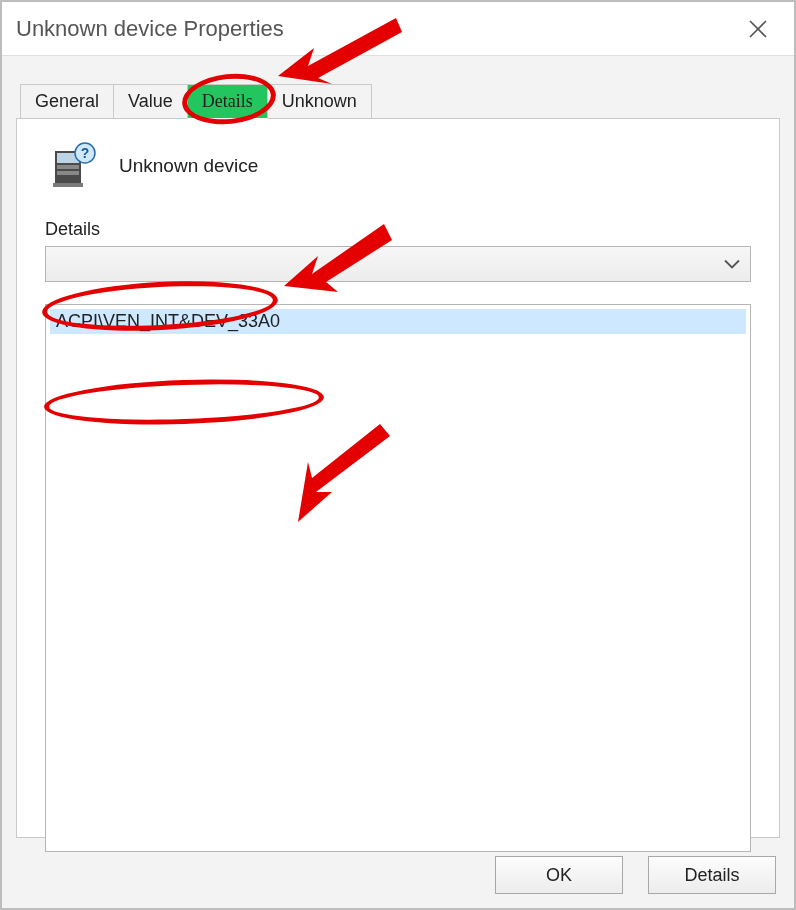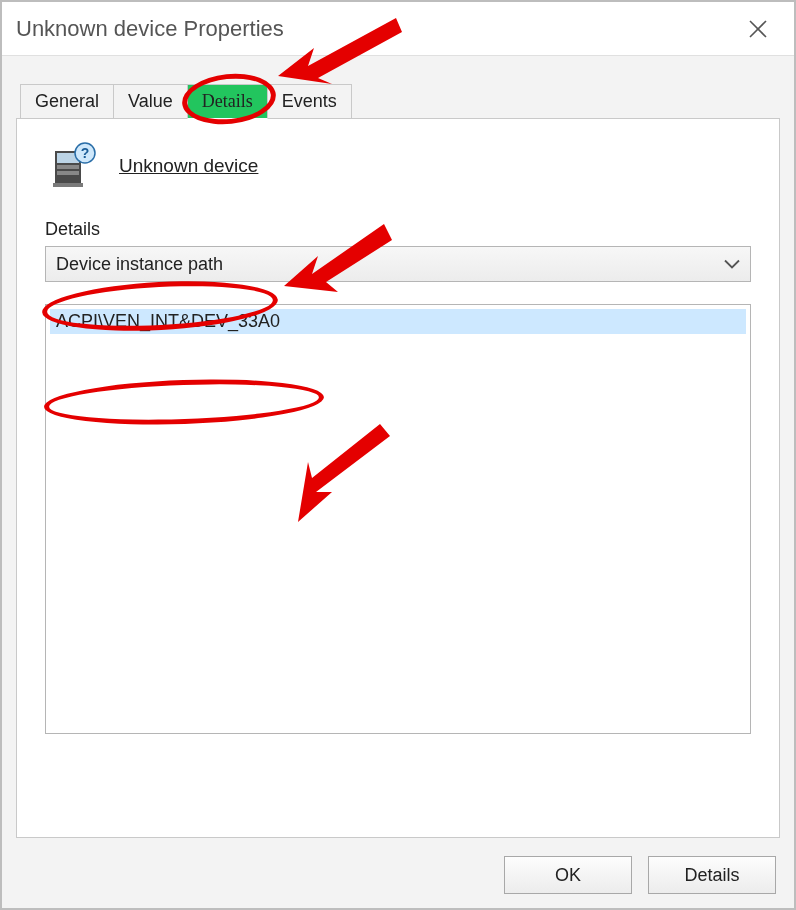--- a/index.html
+++ b/index.html
@@ -80,21 +80,21 @@
     display: flex;
     align-items: center;
     gap: 22px;
     margin-bottom: 28px;
     margin-left: 6px;
   }
   .device-icon {
     width: 46px; height: 50px;
     position: relative;
   }
-  .device-name { font-size: 19px; text-decoration: underline; }
+  .device-name { font-size: 19px; }
 
   .field-label {
     font-size: 18px;
     margin-bottom: 6px;
   }
   .dropdown {
     width: 100%;
     height: 36px;
     border: 1px solid #b5b5b5;
     background: linear-gradient(#f7f7f7,#ececec);
@@ -106,39 +106,39 @@
     margin-bottom: 22px;
     position: relative;
   }
   .dropdown .chev {
     position: absolute;
     right: 10px; top: 50%; transform: translateY(-50%);
     color: #555;
   }
   .value-box {
     width: 100%;
-    height: 430px;
+    height: 548px;
     border: 1px solid #b5b5b5;
     background: #fff;
     padding: 4px;
     overflow: auto;
   }
   .value-row {
     background: #cde8ff;
     padding: 2px 6px;
     font-size: 18px;
     white-space: nowrap;
   }
 
   .footer {
     position: absolute;
     right: 18px;
     bottom: 14px;
     display: flex;
-    gap: 16px;
+    gap: 25px;
   }
   .btn {
     min-width: 128px;
     height: 38px;
     border: 1px solid #a8a8a8;
     background: linear-gradient(#fdfdfd,#ececec);
     font-size: 18px;
     display: flex; align-items: center; justify-content: center;
     cursor: pointer;
   }
@@ -170,21 +170,21 @@
         <line x1="18" y1="2" x2="2" y2="18" stroke="#555" stroke-width="1.6"></line>
       </svg>
     </div>
   </div>
 
   <div class="tab-area">
     <div class="tabs">
       <div class="tab">General</div>
       <div class="tab">Value</div>
       <div class="tab active">Details</div>
-      <div class="tab">Events</div>
+      <div class="tab">Unknown</div>
     </div>
 
     <div class="tab-panel">
 
       <div class="device-header">
         <div class="device-icon">
           <svg viewBox="0 0 46 50" width="46" height="50">
 
             <rect x="4" y="10" width="26" height="32" fill="#4a4a4a"></rect>
             <rect x="6" y="12" width="22" height="10" fill="#bcd4e6"></rect>
@@ -193,21 +193,20 @@
             <rect x="2" y="42" width="30" height="4" fill="#7a7a7a"></rect>
             <circle cx="34" cy="12" r="10" fill="#cfe8fb" stroke="#2a6ea8" stroke-width="1.5"></circle>
             <text x="34" y="17" text-anchor="middle" font-size="14" fill="#1a5c96" font-weight="bold">?</text>
           </svg>
         </div>
         <div class="device-name">Unknown device</div>
       </div>
 
       <div class="field-label">Details</div>
       <div class="dropdown">
-        <span>Device instance path</span>
         <span class="chev">
           <svg width="16" height="10" viewBox="0 0 16 10">
               <polyline points="1,1 8,8 15,1" fill="none" stroke="#555" stroke-width="1.8"></polyline>
             </svg>
         </span>
       </div>
 
       <div class="value-box">
         <div class="value-row">ACPI\VEN_INT&amp;DEV_33A0</div>
       </div>

